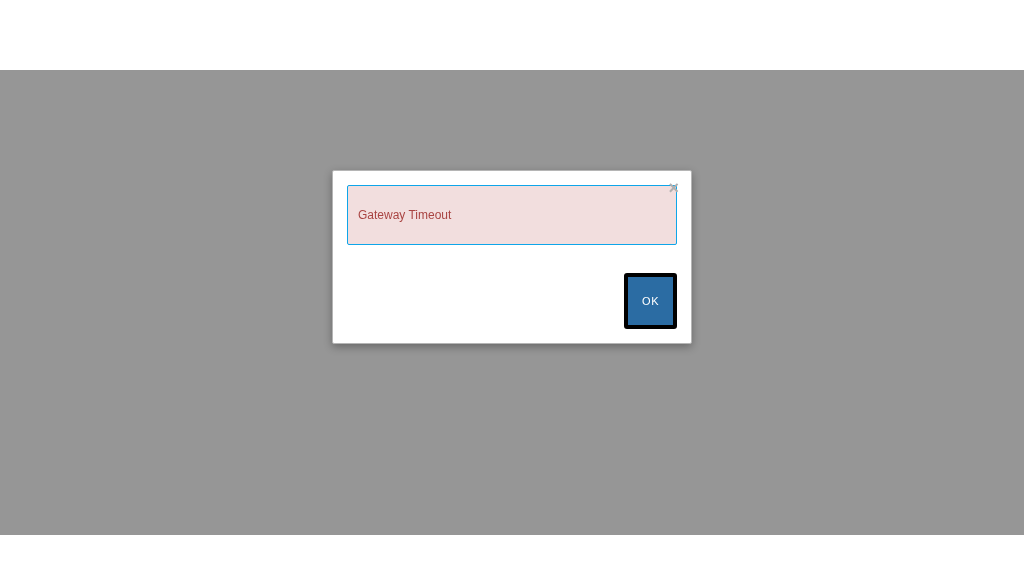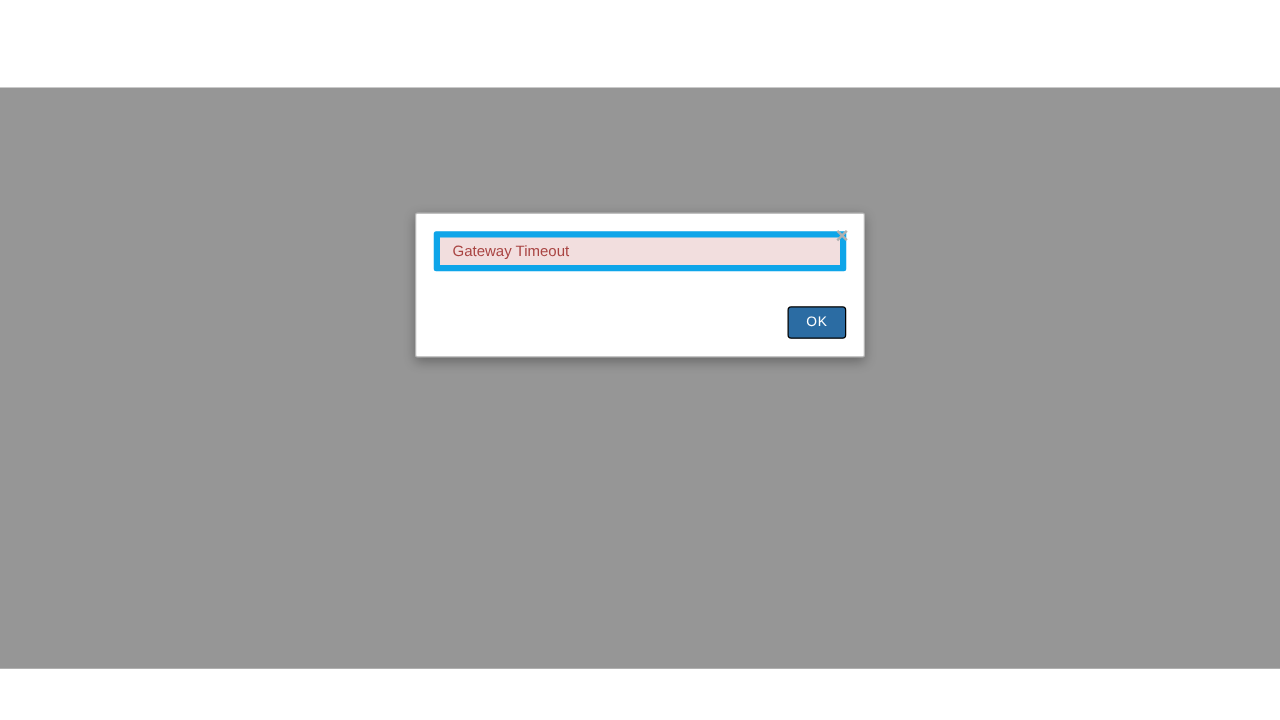--- a/index.html
+++ b/index.html
@@ -51,37 +51,37 @@
       border: none;
     }
     .modal-title {
       font-size: 17px;
       font-weight: 700;
       color: #3a3a3a;
       margin-bottom: 14px;
     }
     .alert-danger {
       background: #f2dede;
-      border: 5px solid #0ea5e9;
+      border: 1px solid #0ea5e9;
       color: #a94442;
       font-size: 12px;
-      padding: 4px 10px;
+      padding: 22px 10px;
       border-radius: 2px;
       margin-bottom: 28px;
     }
     .modal-footer {
       display: flex;
       justify-content: flex-end;
     }
     .btn-primary {
       background: #2b6ca3;
       color: #ffffff;
-      border: 1px solid #000000;
+      border: 4px solid #000000;
       border-radius: 3px;
-      padding: 6px 14px;
+      padding: 18px 14px;
       font-size: 11px;
       letter-spacing: 0.5px;
       cursor: pointer;
     }
   </style>
 </head>
 <body>
 
 <div class="page-wrapper">
   <div class="overlay">

